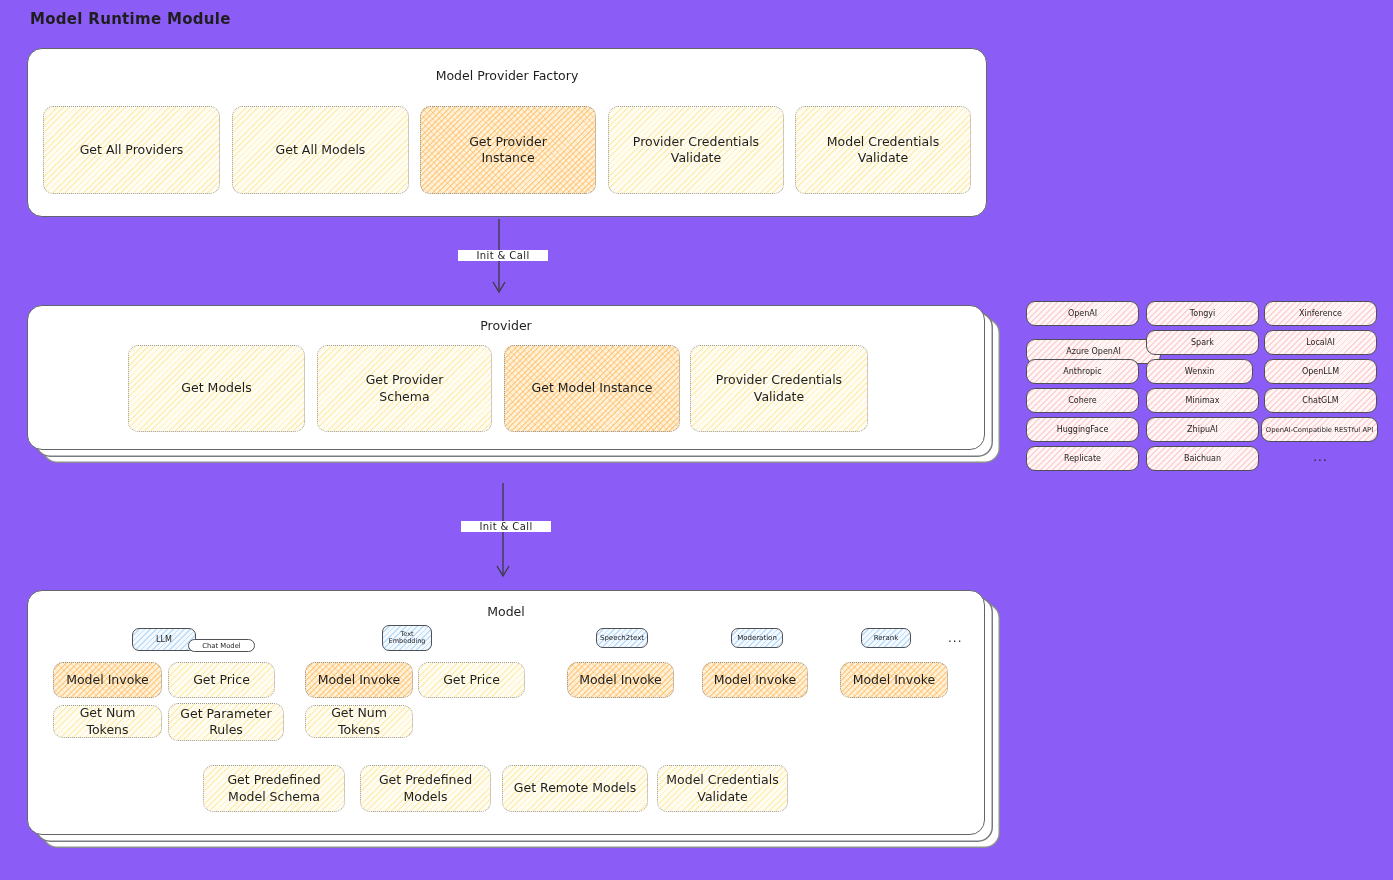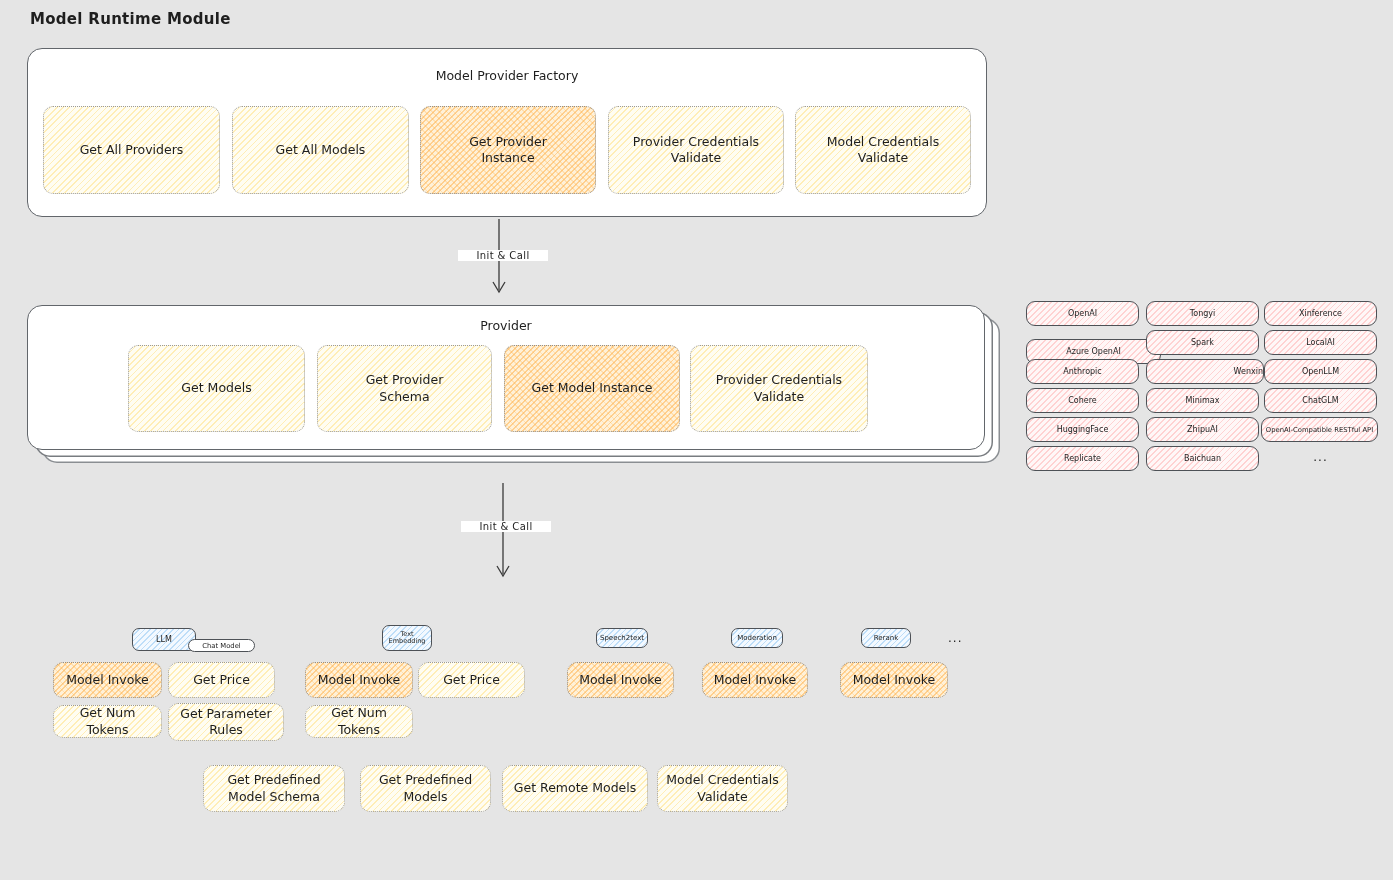--- a/index.html
+++ b/index.html
@@ -1,17 +1,17 @@
 <!DOCTYPE html>
 <html><head>
 <meta charset="utf-8">
 <style>
   html,body{margin:0;padding:0;background:#ffffff;}
   #canvas{
-    position:relative;width:1393px;height:880px;background:#e5e5e5;overflow:hidden;
+    position:relative;width:1393px;height:880px;background:#8b5cf6;overflow:hidden;
     font-family:"DejaVu Sans",sans-serif;color:#1e1e1e;text-decoration:underline;
   }
   .abs{position:absolute;box-sizing:border-box;}
   .page-title{font-size:15px;font-weight:600;letter-spacing:.3px;}
 
   
   .container-box{
     background:#ffffff;border:1.4px solid #62666b;border-radius:15px;
   }
   .stacked{
@@ -138,21 +138,21 @@
   <div class="abs pill-pink" style="left:1146px;top:330px;width:113px;height:25px;">
       <span>Spark</span>
     </div>
   <div class="abs pill-pink" style="left:1264px;top:330px;width:113px;height:25px;">
       <span>LocalAI</span>
     </div>
 
   <div class="abs pill-pink" style="left:1026px;top:359px;width:113px;height:25px;">
       <span>Anthropic</span>
     </div>
-  <div class="abs pill-pink" style="left:1146px;top:359px;width:118px;height:25px;justify-content:flex-end;">
+  <div class="abs pill-pink" style="left:1146px;top:359px;width:107px;height:25px;">
       <span>Wenxin</span>
     </div>
   <div class="abs pill-pink" style="left:1264px;top:359px;width:113px;height:25px;">
       <span>OpenLLM</span>
     </div>
 
   <div class="abs pill-pink" style="left:1026px;top:388px;width:113px;height:25px;">
       <span>Cohere</span>
     </div>
   <div class="abs pill-pink" style="left:1146px;top:388px;width:113px;height:25px;">
@@ -181,20 +181,23 @@
   <div class="abs ellipsis-text" style="left:1264px;top:450px;width:113px;text-align:center;">...</div>
 
   <div class="abs" style="left:491px;top:483px;width:24px;height:99px;">
     <svg width="24" height="99" viewBox="0 0 24 99">
       <line x1="12" y1="0" x2="12" y2="91" stroke="#3a3a3a" stroke-width="1.3"></line>
       <polyline points="6,83 12,93 18,83" fill="none" stroke="#3a3a3a" stroke-width="1.3"></polyline>
     </svg>
   </div>
   <div class="arrow-label" style="left:461px;top:521px;width:84px;">Init &amp; Call</div>
 
+  <div class="abs container-box stacked" style="left:27px;top:590px;width:958px;height:245px;">
+    <div class="section-title" style="top:13px;">Model</div>
+  </div>
 
   <div class="abs pill-blue" style="left:132px;top:628px;width:64px;height:23px;font-size:8px;">
       <span>LLM</span>
     </div>
   <div class="abs mini-white" style="left:188px;top:624px;width:67px;height:13px;margin-top:42px;">
       <span>Completion Model</span>
     </div>
   <div class="abs mini-white" style="left:188px;top:639px;width:67px;height:13px;">
       <span>Chat Model</span>
     </div>

